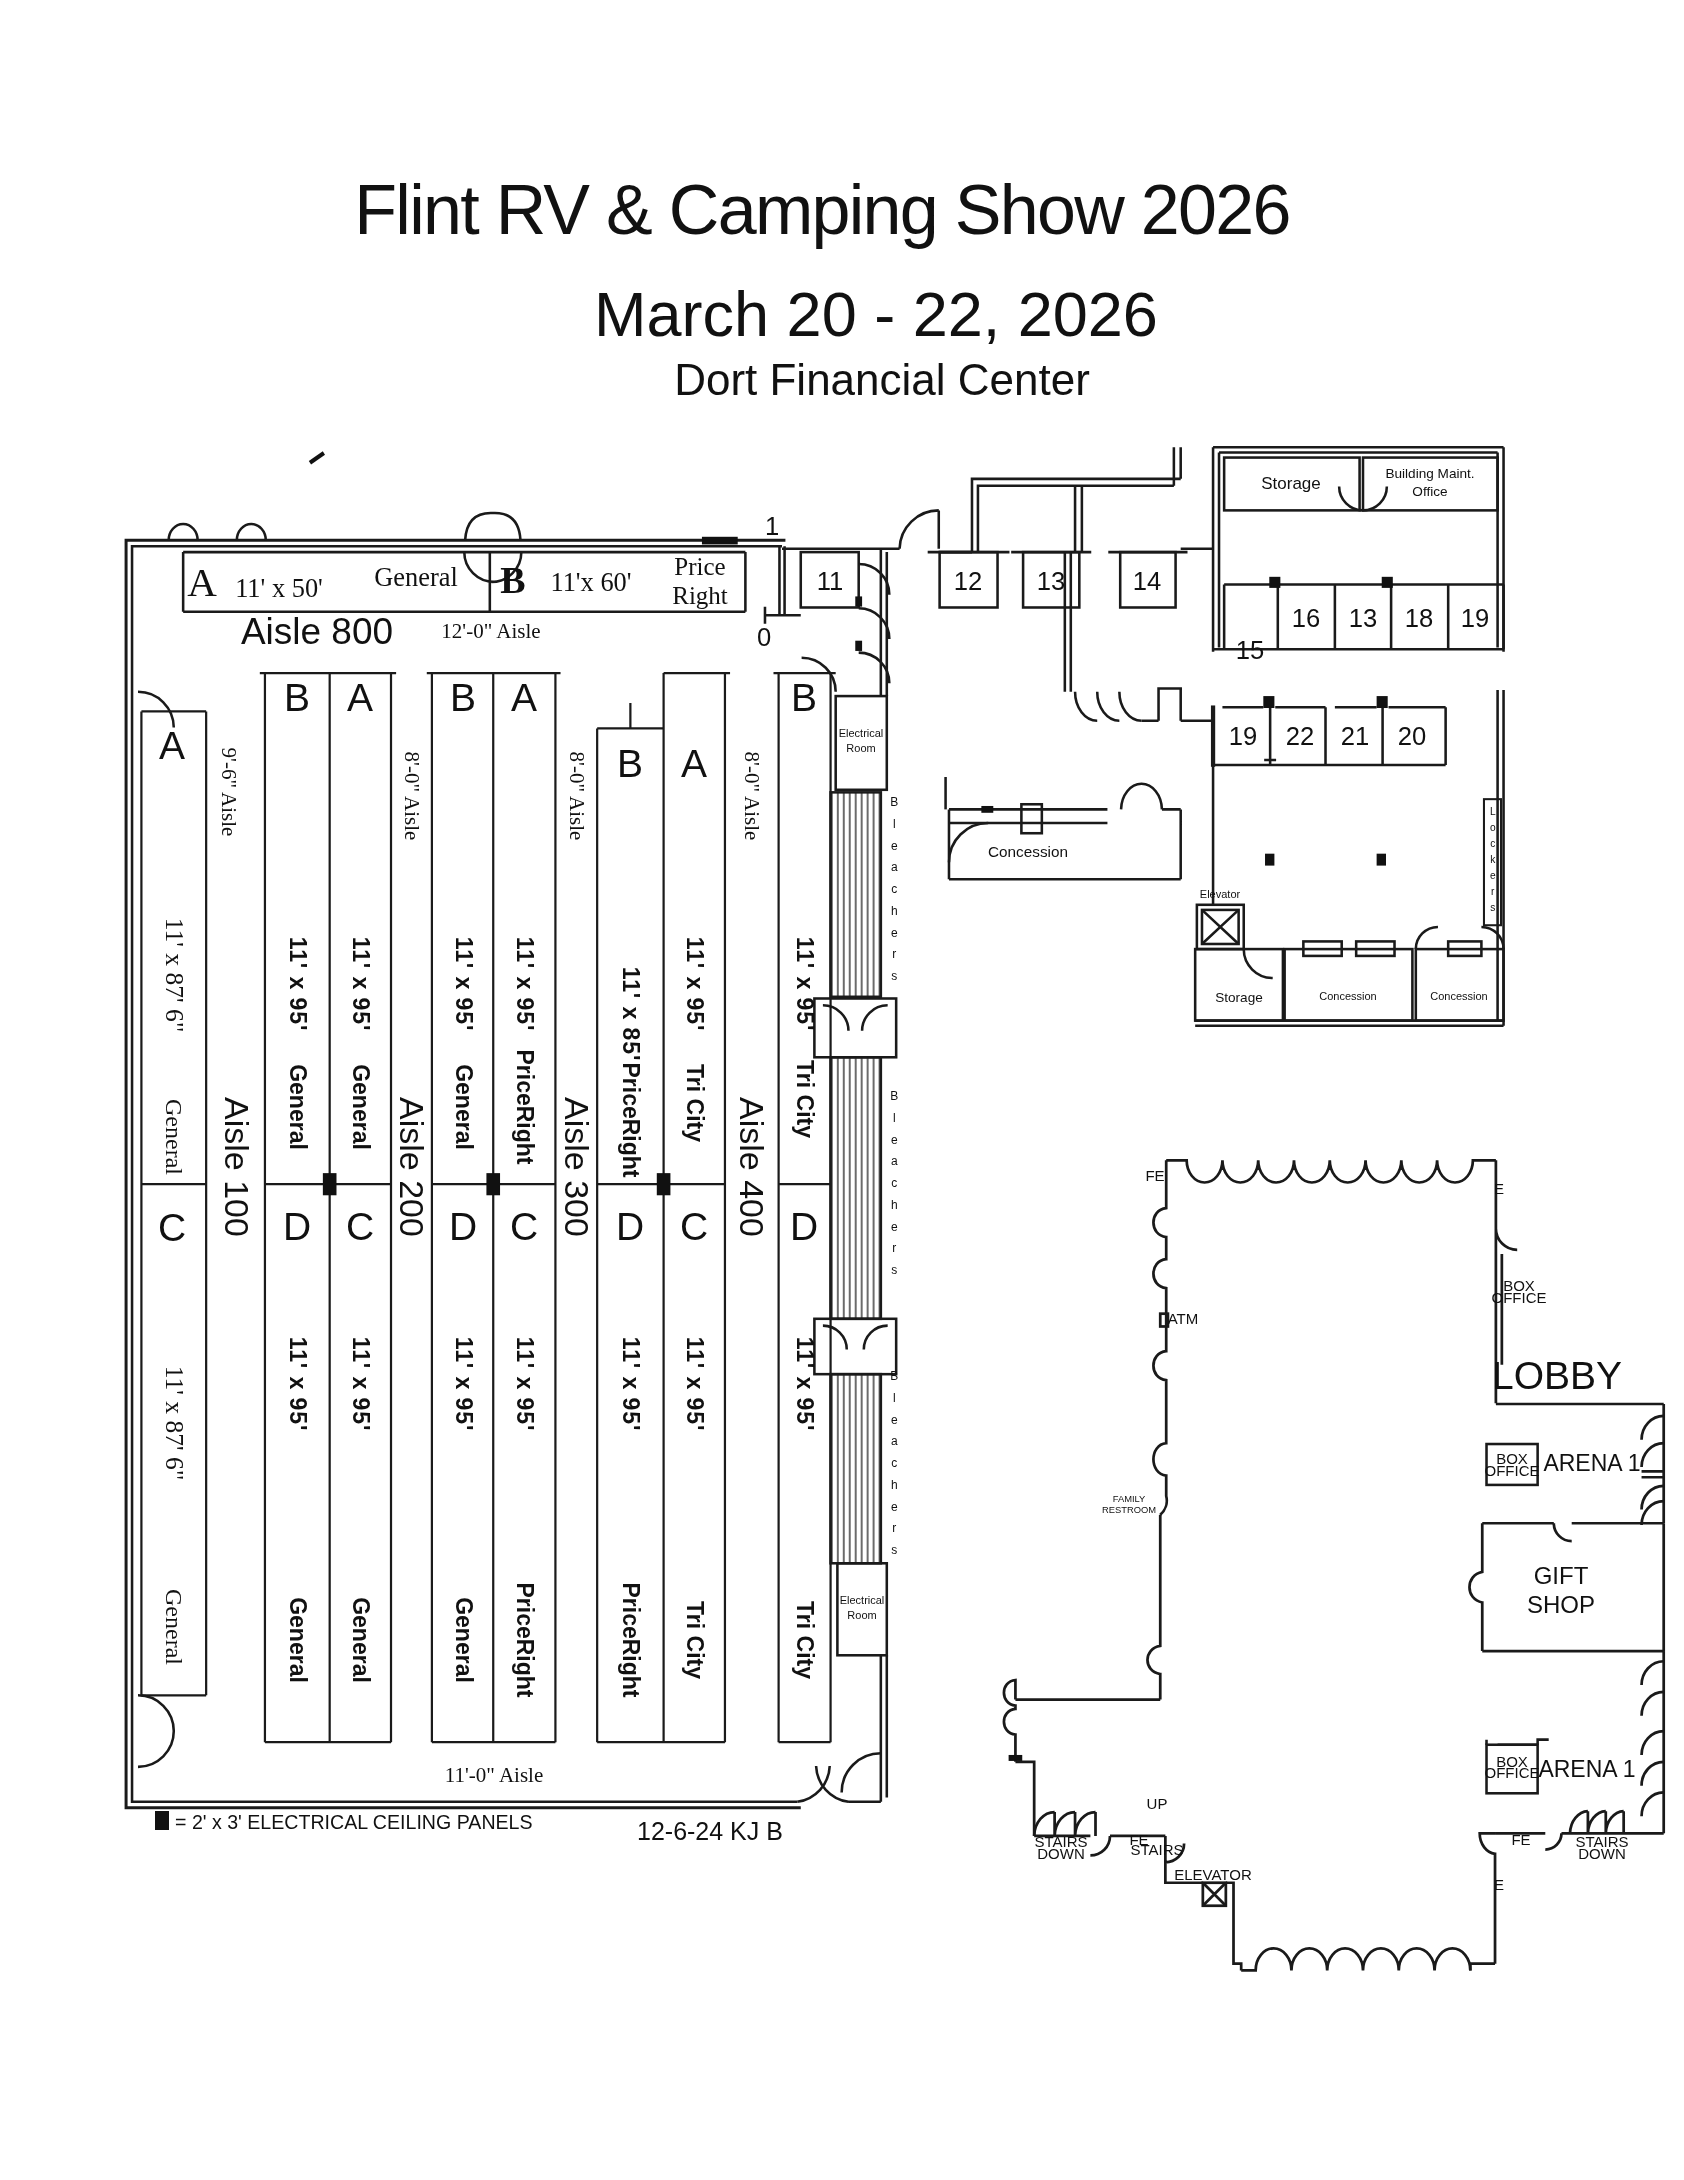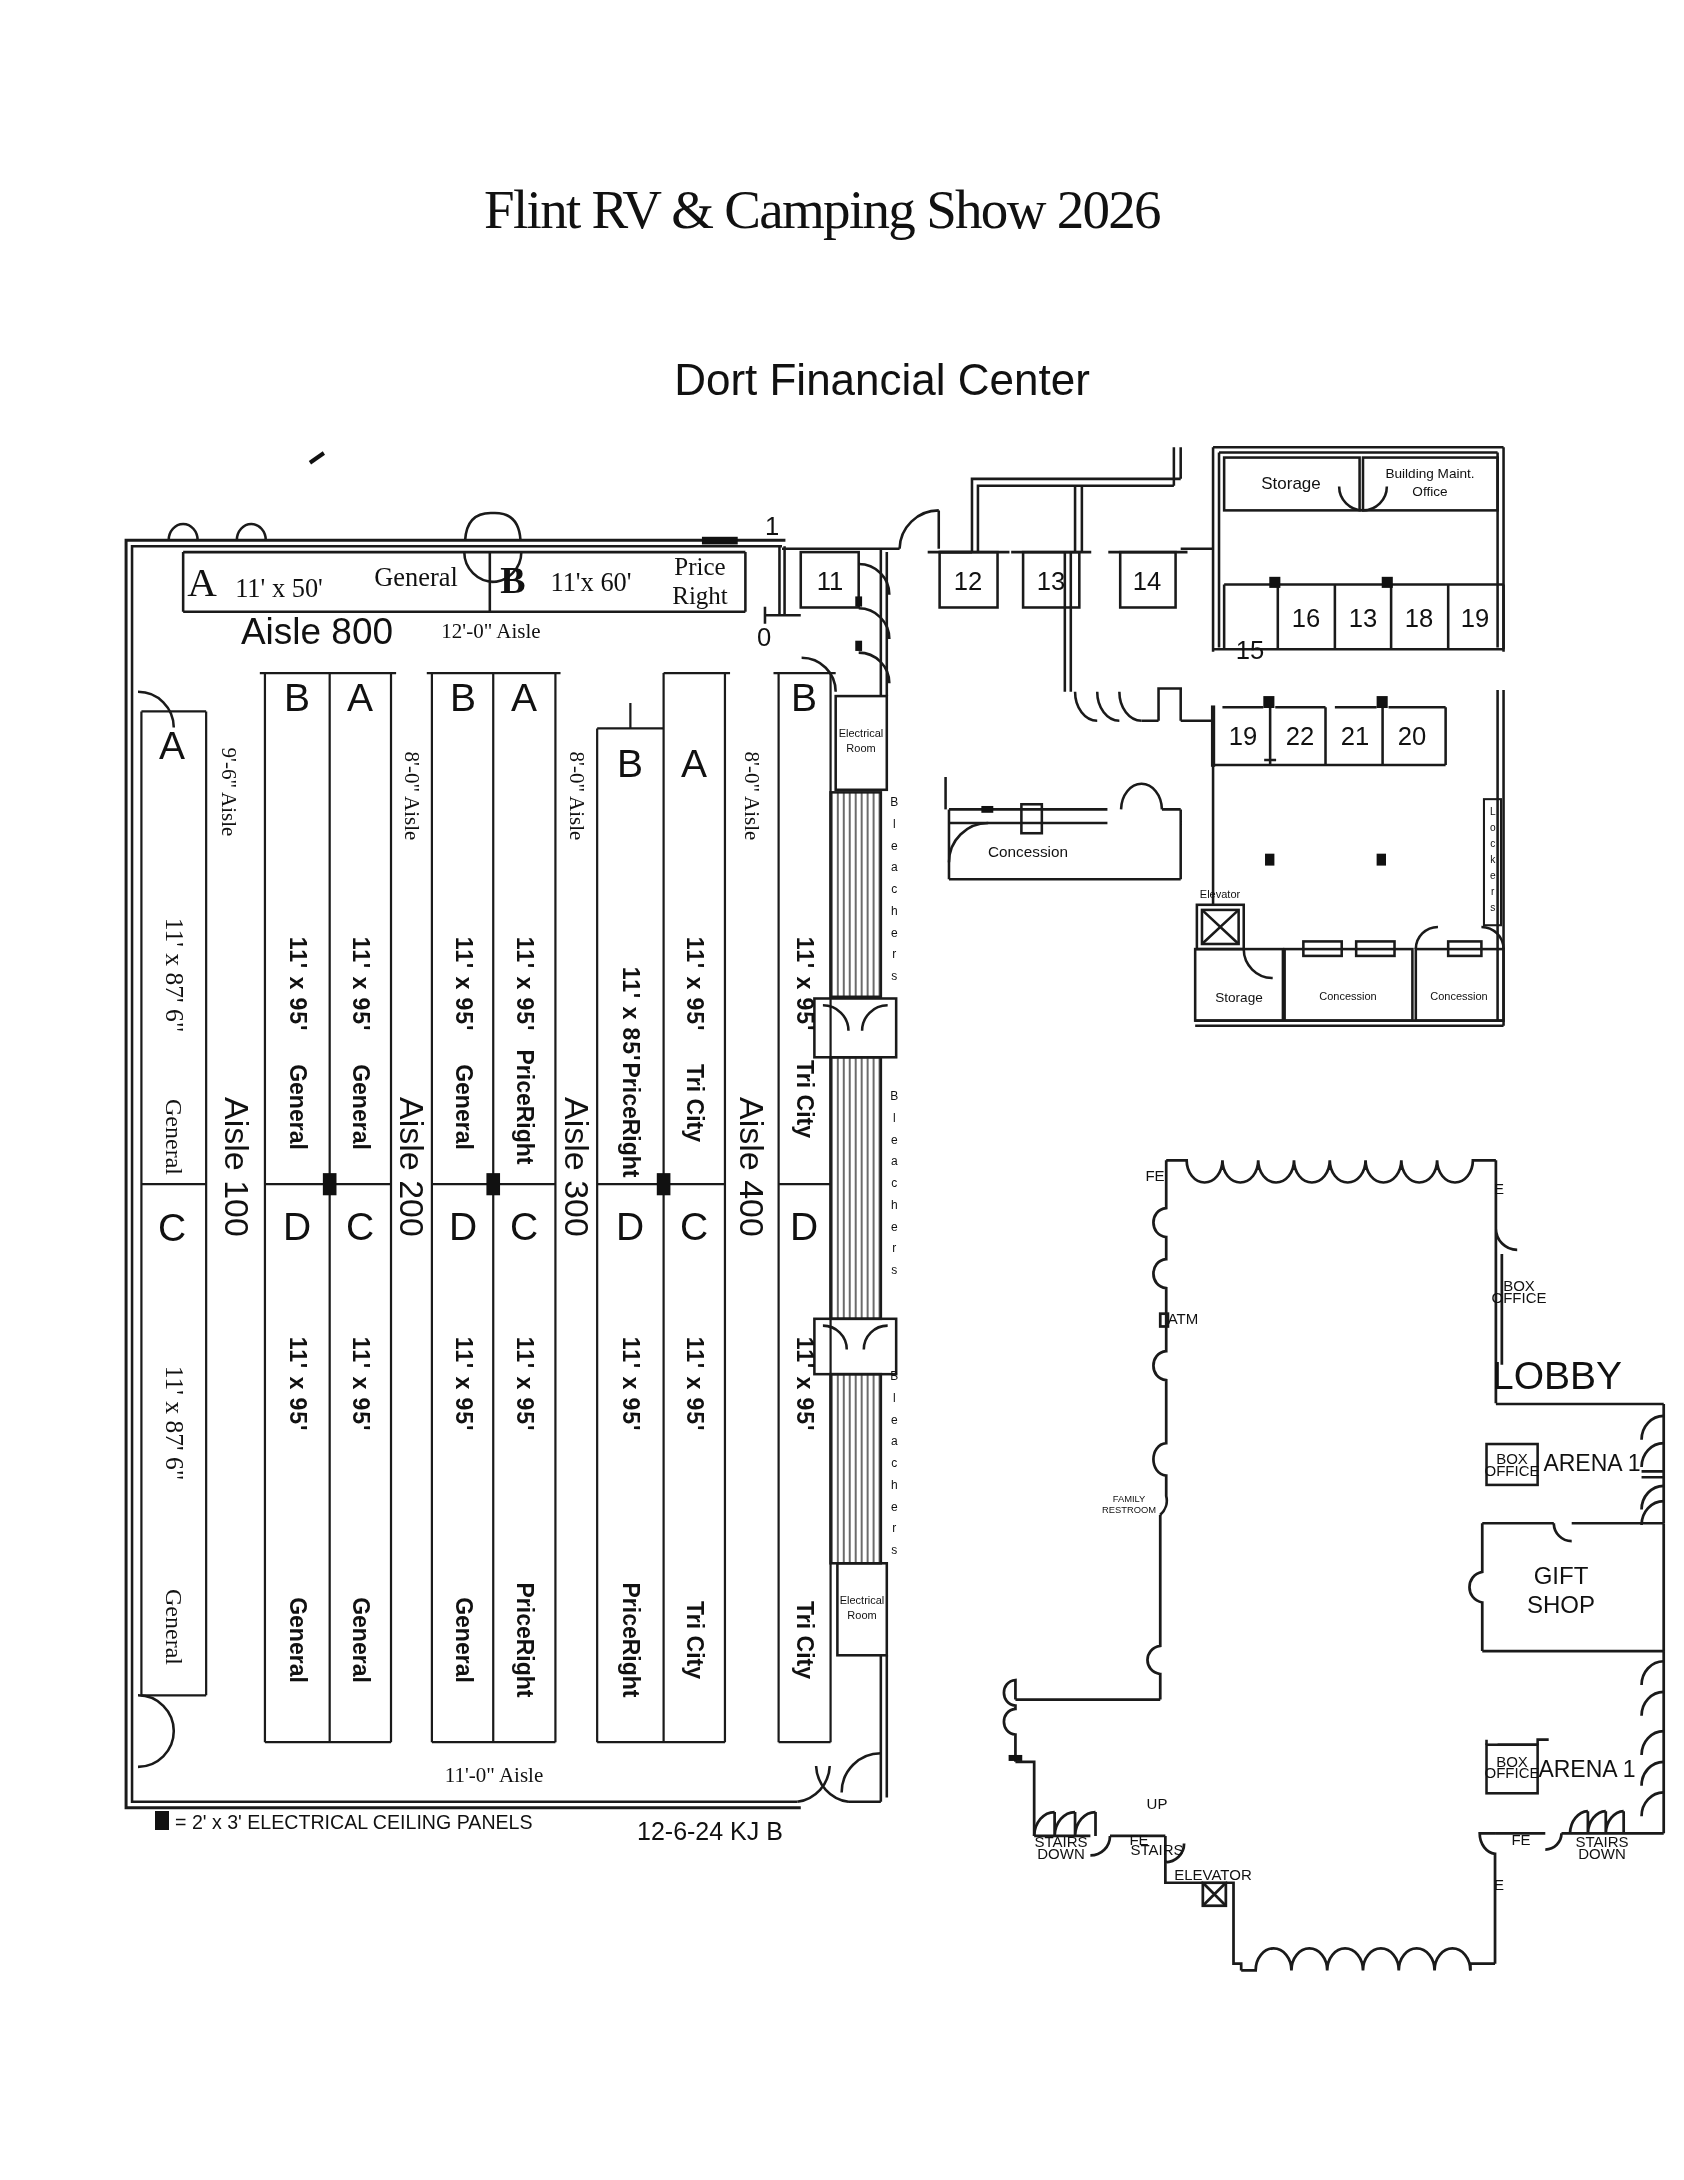--- a/index.html
+++ b/index.html
@@ -6,21 +6,21 @@
   .plan{position:relative;width:1685px;height:2181px;background:#fff;overflow:hidden;
         font-family:"Liberation Sans",sans-serif;color:#111;}
   svg.walls{position:absolute;left:0;top:0;}
   .lbl{position:absolute;transform:translate(-50%,-50%);white-space:nowrap;line-height:1.04;}
   .r90{transform:translate(-50%,-50%) rotate(90deg);}
   .rneg{transform:translate(-50%,-50%) rotate(-35deg);}
   .vup{writing-mode:vertical-rl;text-orientation:upright;}
   .ctr{text-align:center;}
   .serif{font-family:"Liberation Serif",serif;}
   .b{font-weight:bold;}
-  .title{font-size:55px;letter-spacing:-1.7px;font-family:Liberation Serif, serif;}
+  .title{font-size:70px;letter-spacing:-1.7px;}
   .date{font-size:63px;}
   .venue{font-size:44px;}
   .ltr{font-size:39px;}
   .rowserif{font-size:26.4px;}
   .sz{font-size:23px;font-weight:bold;letter-spacing:0.9px;}
   .vend{font-size:23px;font-weight:bold;}
   .aisle-big{font-size:37px;}
   .aisle-rot{font-size:34px;}
   .aisle-w{font-size:21px;}
   .num{font-size:25.6px;}
@@ -196,20 +196,21 @@
       <path d="M1412,2210 H1368 V2155 M1368,2186 a22,22 0 0 0 22,-22"></path>
       <path d="M1368,2155 H1303 M1303,2155 a23,23 0 0 1 -23,23 M1280,2155 H1214"></path>
       <path d="M1214,2155 a24,29 0 0 1 24,-28 M1238,2155 a24,29 0 0 1 24,-28 M1262,2155 a24,29 0 0 1 24,-28 M1238,2155 V2127 M1262,2155 V2127 M1286,2155 V2127"></path>
       <path d="M1214,2155 V2068 H1192 M1192,2068 V2036 c-18,-2 -18,-28 0,-30 V2002 c-18,-2 -18,-28 0,-30 V1995"></path>
       <rect x="1184" y="2060" width="16" height="7" fill="#111" stroke="none"></rect>
       <path d="M1192,1995 H1362"></path>
     </g>
   </svg>
 
   <div class="lbl title" style="left:822px;top:210px;">Flint RV &amp; Camping Show 2026</div>
+  <div class="lbl date" style="left:876px;top:315px;">March 20 - 22, 2026</div>
   <div class="lbl venue" style="left:882px;top:380px;">Dort Financial Center</div>
   <div class="stray rneg" style="left:317px;top:458px;"></div>
 
   <div class="lbl serif" style="left:202px;top:582px;font-size:41px;">A</div>
   <div class="lbl serif rowserif" style="left:279px;top:589px;">11' x 50'</div>
   <div class="lbl serif rowserif" style="left:416px;top:578px;">General</div>
   <div class="lbl serif b" style="left:513px;top:581px;font-size:38px;">B</div>
   <div class="lbl serif rowserif" style="left:591px;top:583px;">11'x 60'</div>
   <div class="lbl serif" style="left:700px;top:567px;font-size:25px;">Price</div>
   <div class="lbl serif" style="left:700px;top:596px;font-size:25px;">Right</div>

